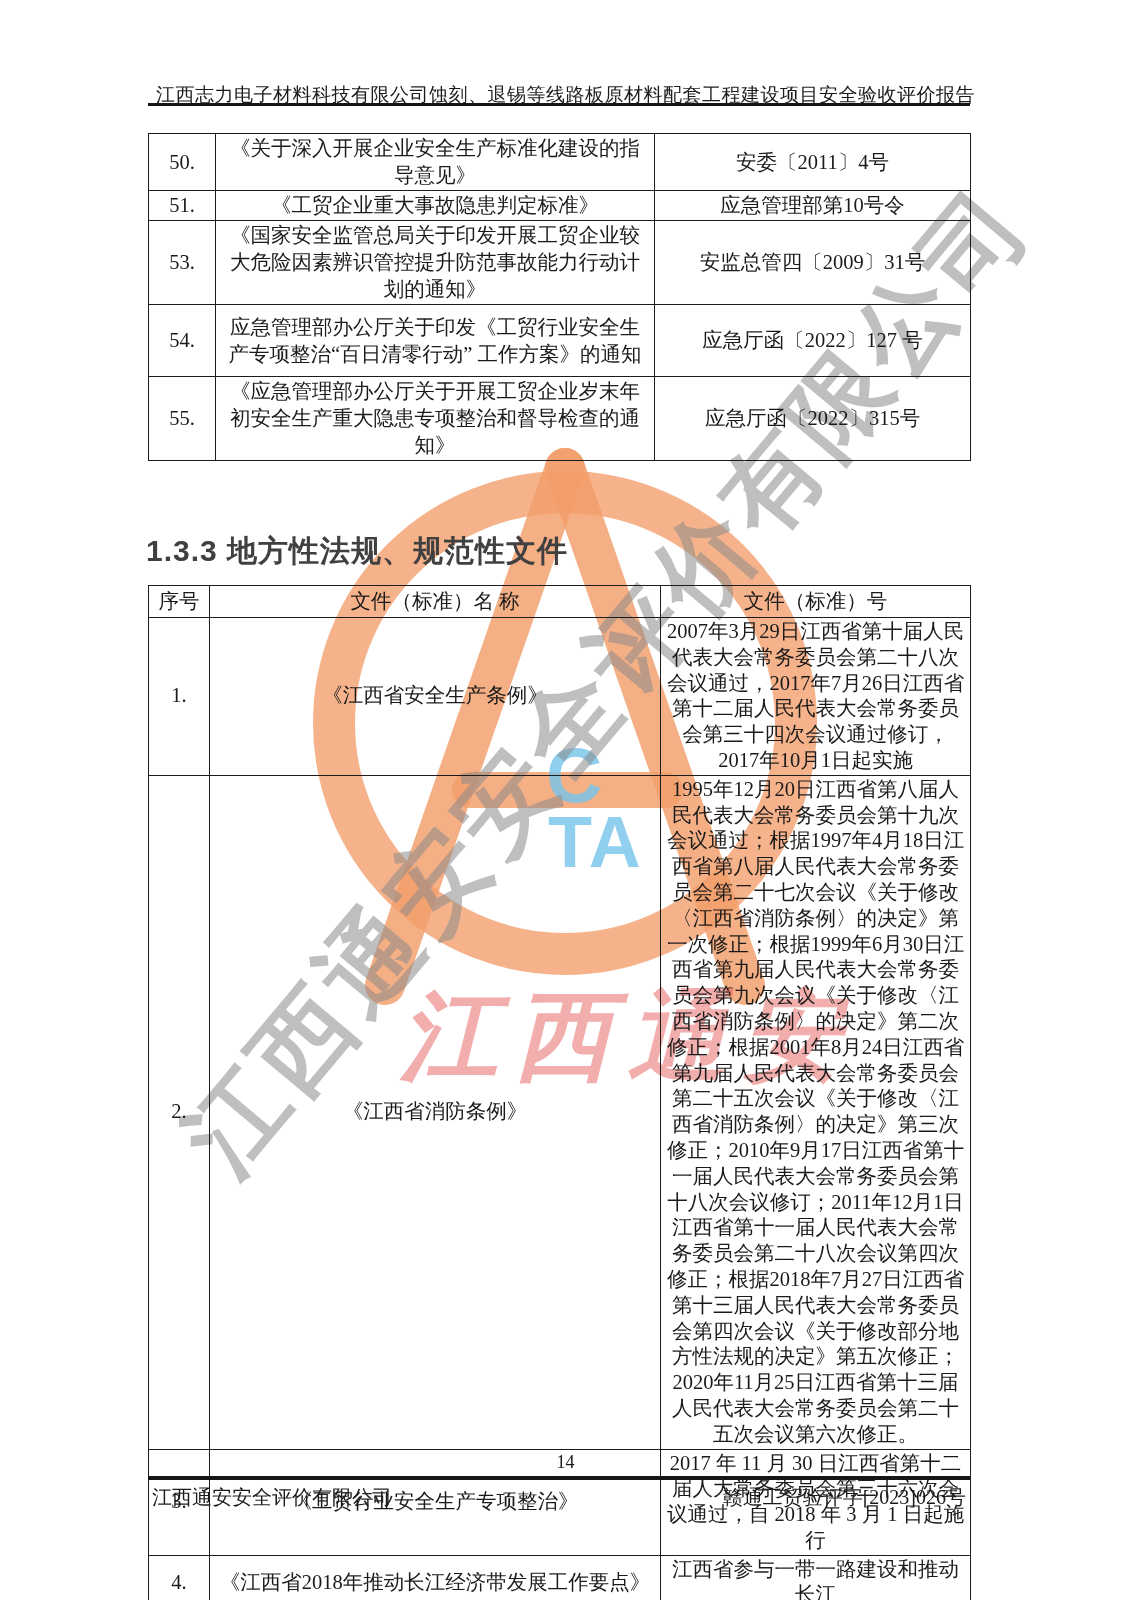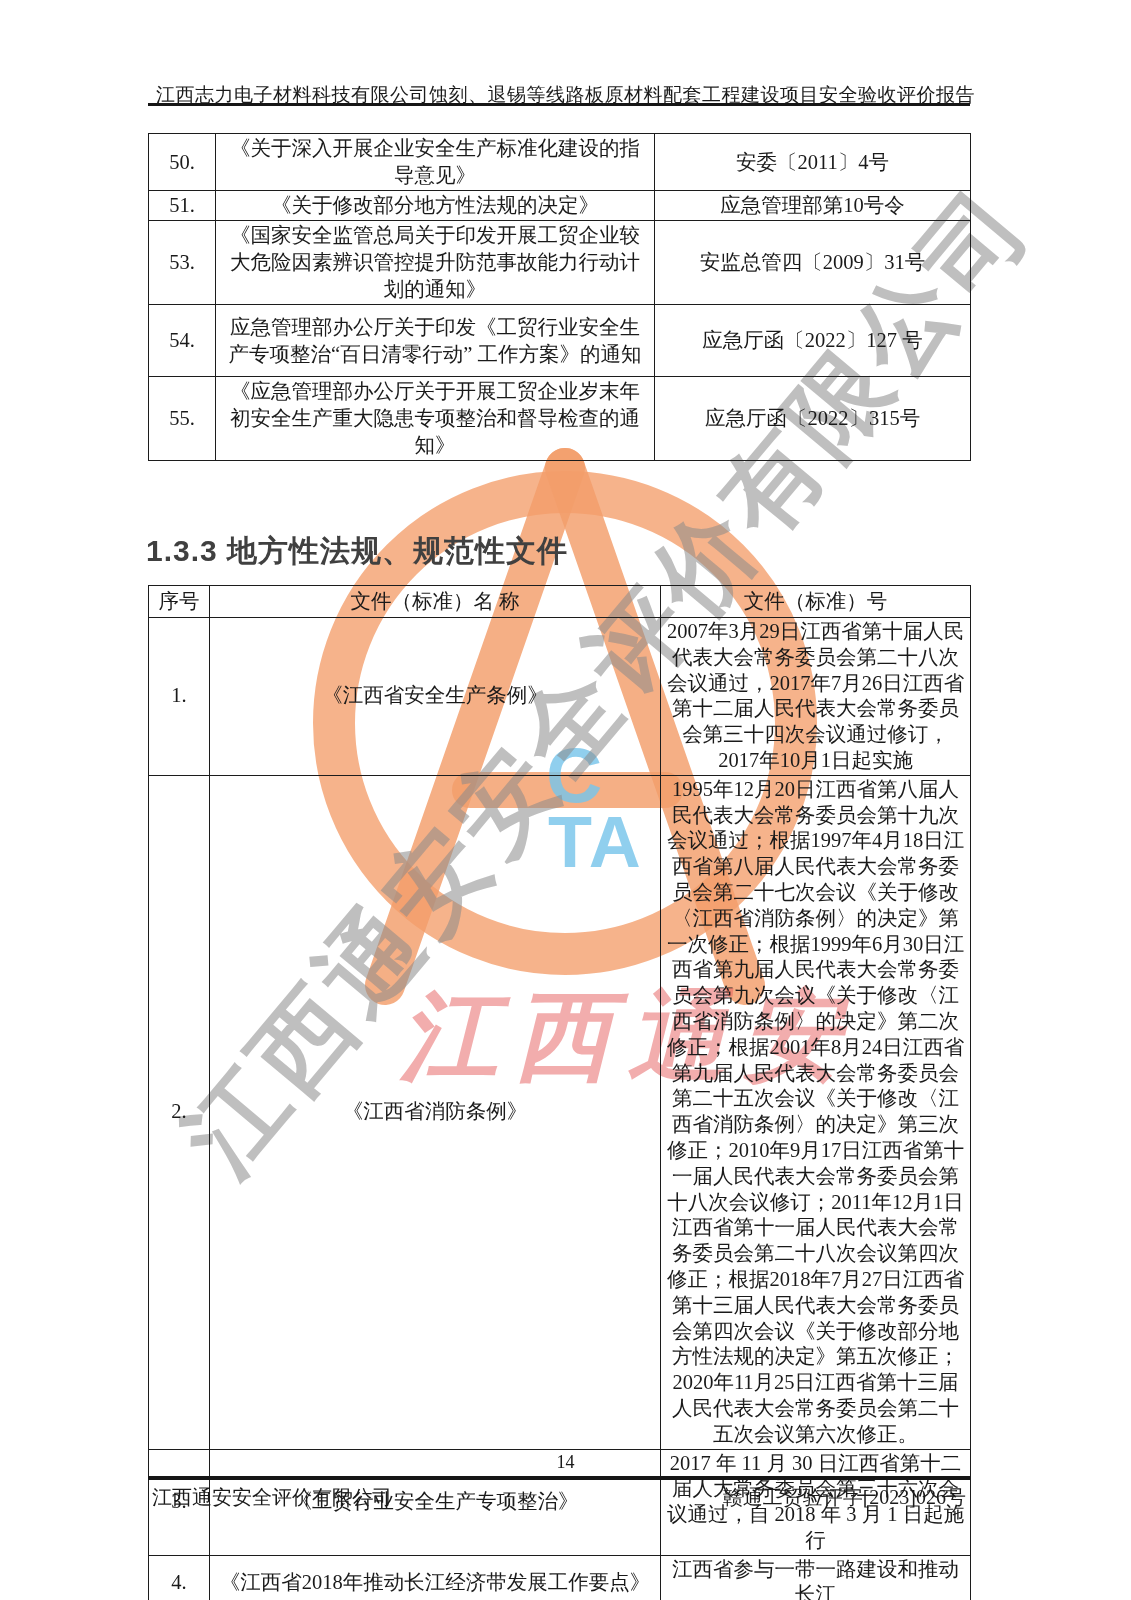--- a/index.html
+++ b/index.html
@@ -76,21 +76,21 @@
           <col style="width:316px">
         </colgroup>
       <tbody>
         <tr>
           <td>50.</td>
           <td>《关于深入开展企业安全生产标准化建设的指导意见》</td>
           <td>安委〔2011〕4号</td>
         </tr>
         <tr>
           <td>51.</td>
-          <td>《关于修改部分地方性法规的决定》</td>
+          <td>《工贸企业重大事故隐患判定标准》</td>
           <td>应急管理部第10号令</td>
         </tr>
         <tr>
           <td>53.</td>
           <td>《国家安全监管总局关于印发开展工贸企业较大危险因素辨识管控提升防范事故能力行动计划的通知》</td>
           <td>安监总管四〔2009〕31号</td>
         </tr>
         <tr>
           <td>54.</td>
           <td>应急管理部办公厅关于印发《工贸行业安全生产专项整治“百日清零行动” 工作方案》的通知</td>

